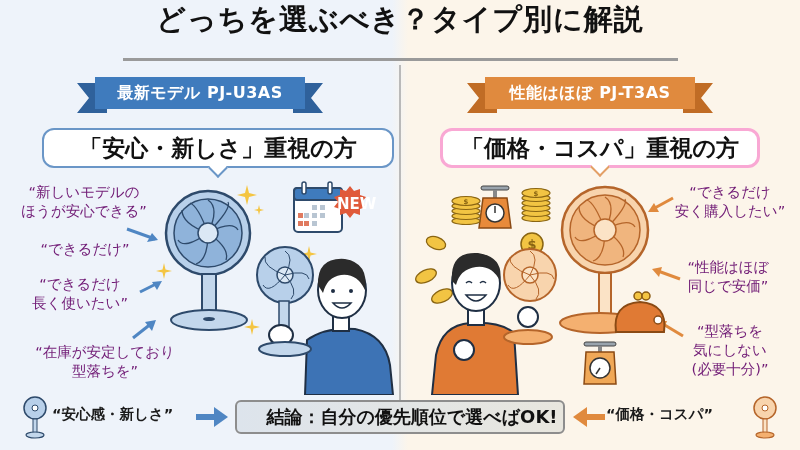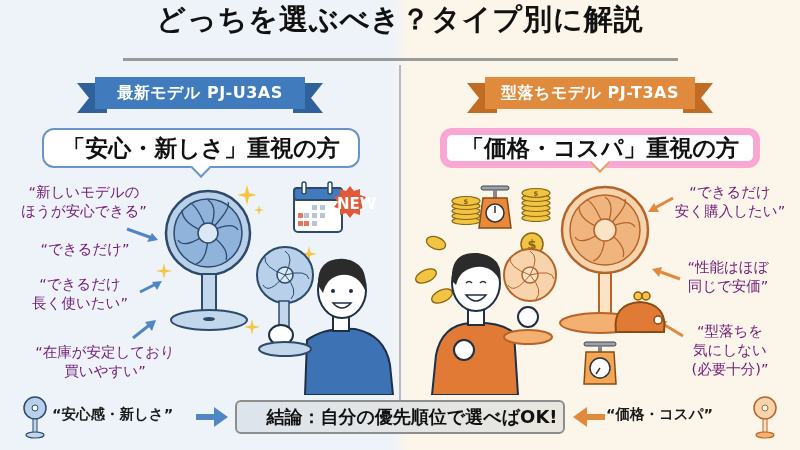--- a/index.html
+++ b/index.html
@@ -32,21 +32,21 @@
   .ribbon .tail.r { right: -18px; clip-path: polygon(0 0, 100% 0, 60% 50%, 100% 100%, 0 100%); }
   .ribbon.blue .tail { background: #2f619b; }
   .ribbon.orange .tail { background: #c06c25; }
 
   .bubble {
     position: absolute; top: 128px; height: 40px; background: #fff; border-radius: 12px;
     font-size: 23px; font-weight: bold; display: flex; align-items: center; justify-content: center;
     color: #111;
   }
   .bubble.blue { border: 2px solid #6a96c7; }
-  .bubble.orange { border: 7px solid #f9a8d4; }
+  .bubble.orange { border: 3px solid #f9a8d4; }
   .bubble .pointer { position: absolute; bottom: -9px; left: 50%; width: 14px; height: 14px; background: #fff; transform: translateX(-50%) rotate(45deg); }
   .bubble.blue .pointer { border-right: 2px solid #6a96c7; border-bottom: 2px solid #6a96c7; }
   .bubble.orange .pointer { border-right: 2px solid #e3a066; border-bottom: 2px solid #e3a066; }
 
   .quote {
     position: absolute; font-size: 14.5px; font-weight: normal; line-height: 19px; text-align: center; color: #701a75; white-space: pre-line;
   }
   .arrow-svg { position: absolute; }
   .illus { position: absolute; }
 
@@ -64,32 +64,32 @@
 
 <div class="title">どっちを選ぶべき？タイプ別に解説</div>
 <div class="title-underline"></div>
 <div class="divider"></div>
 
 <div class="ribbon blue" style="left:95px; width:210px;">
   <div class="tail l"></div>
   <div class="band">最新モデル PJ-U3AS</div>
   <div class="tail r"></div>
 </div>
-<div class="bubble blue" style="left:42px; width:318px;">
+<div class="bubble blue" style="left:42px; width:352px;">
   <span>「安心・新しさ」重視の方</span>
   <div class="pointer"></div>
 </div>
 
 <div class="quote" style="left:10px; top:183px; width:148px;">“新しいモデルの
 ほうが安心できる”</div>
 <div class="quote" style="left:30px; top:240px; width:110px;">“できるだけ”</div>
 <div class="quote" style="left:25px; top:275px; width:110px;">“できるだけ
 長く使いたい”</div>
 <div class="quote" style="left:20px; top:343px; width:170px;">“在庫が安定しており
-買いやすい”</div>
+型落ちを”</div>
 
 <svg class="arrow-svg" style="left:125px;top:225px" width="36" height="20">
     <line x1="2" y1="4" x2="30" y2="14" stroke="#4f86c3" stroke-width="3"></line>
     <polygon points="33,15 22,17 27,8" fill="#4f86c3"></polygon>
   </svg>
 <svg class="arrow-svg" style="left:138px;top:278px" width="26" height="16">
     <line x1="2" y1="14" x2="20" y2="5" stroke="#4f86c3" stroke-width="3"></line>
     <polygon points="24,3 14,4 19,12" fill="#4f86c3"></polygon>
   </svg>
 <svg class="arrow-svg" style="left:130px;top:318px" width="30" height="22">
@@ -169,21 +169,21 @@
       <path d="M40 30 Q24 50 18 40"></path>
       <path d="M40 30 Q18 22 20 12"></path>
     </g>
   <rect x="34" y="56" width="10" height="30" fill="#c3d7ec" stroke="#2e4a6b" stroke-width="1.5"></rect>
   <ellipse cx="36" cy="90" rx="12" ry="10" fill="#fff" stroke="#1f2f44" stroke-width="2"></ellipse>
   <ellipse cx="40" cy="104" rx="26" ry="7" fill="#c3d7ec" stroke="#2e4a6b" stroke-width="2"></ellipse>
 </svg>
 
 <div class="ribbon orange" style="left:485px; width:210px;">
   <div class="tail l"></div>
-  <div class="band">型落ちモデル PJ-T3AS</div>
+  <div class="band">性能はほぼ PJ-T3AS</div>
   <div class="tail r"></div>
 </div>
 <div class="bubble orange" style="left:440px; width:320px;">
   <span>「価格・コスパ」重視の方</span>
   <div class="pointer"></div>
 </div>
 
 <div class="quote" style="left:665px; top:183px; width:130px;">“できるだけ
 安く購入したい”</div>
 <div class="quote" style="left:678px; top:258px; width:100px;">“性能はほぼ

